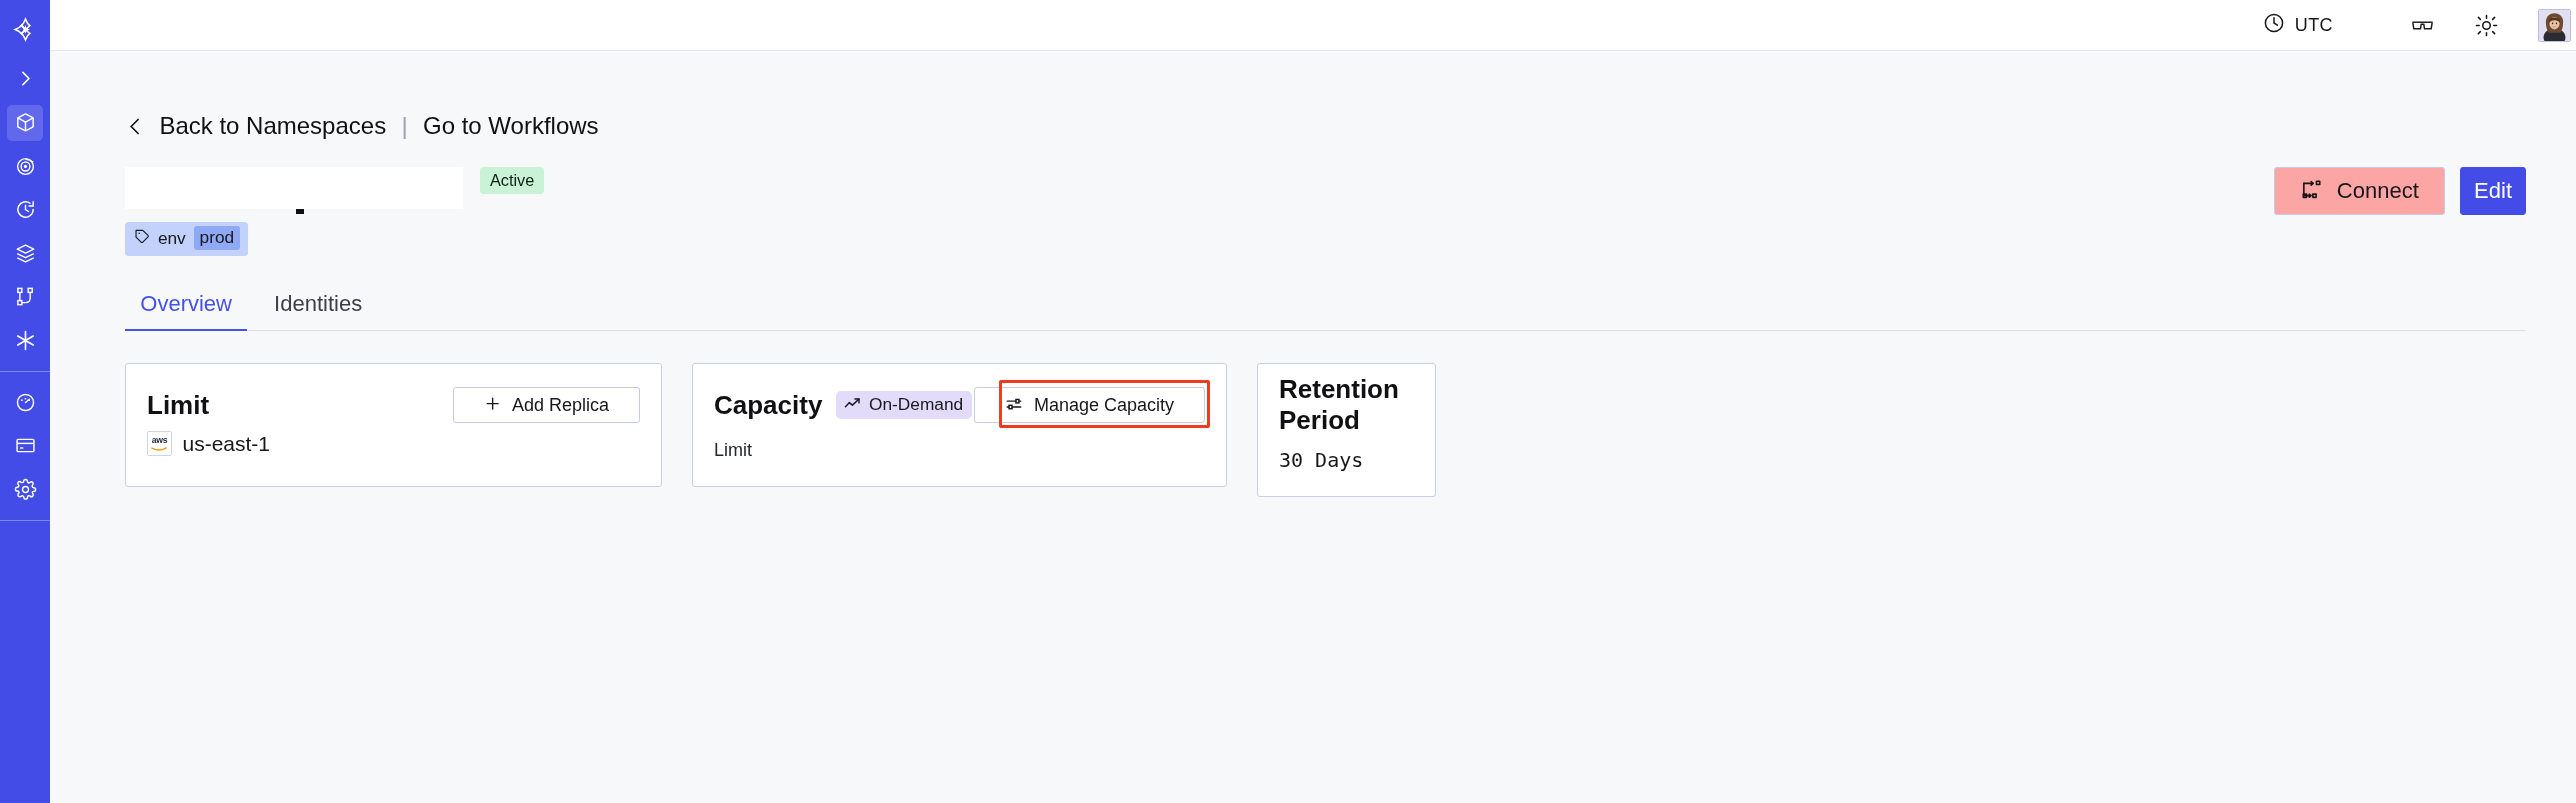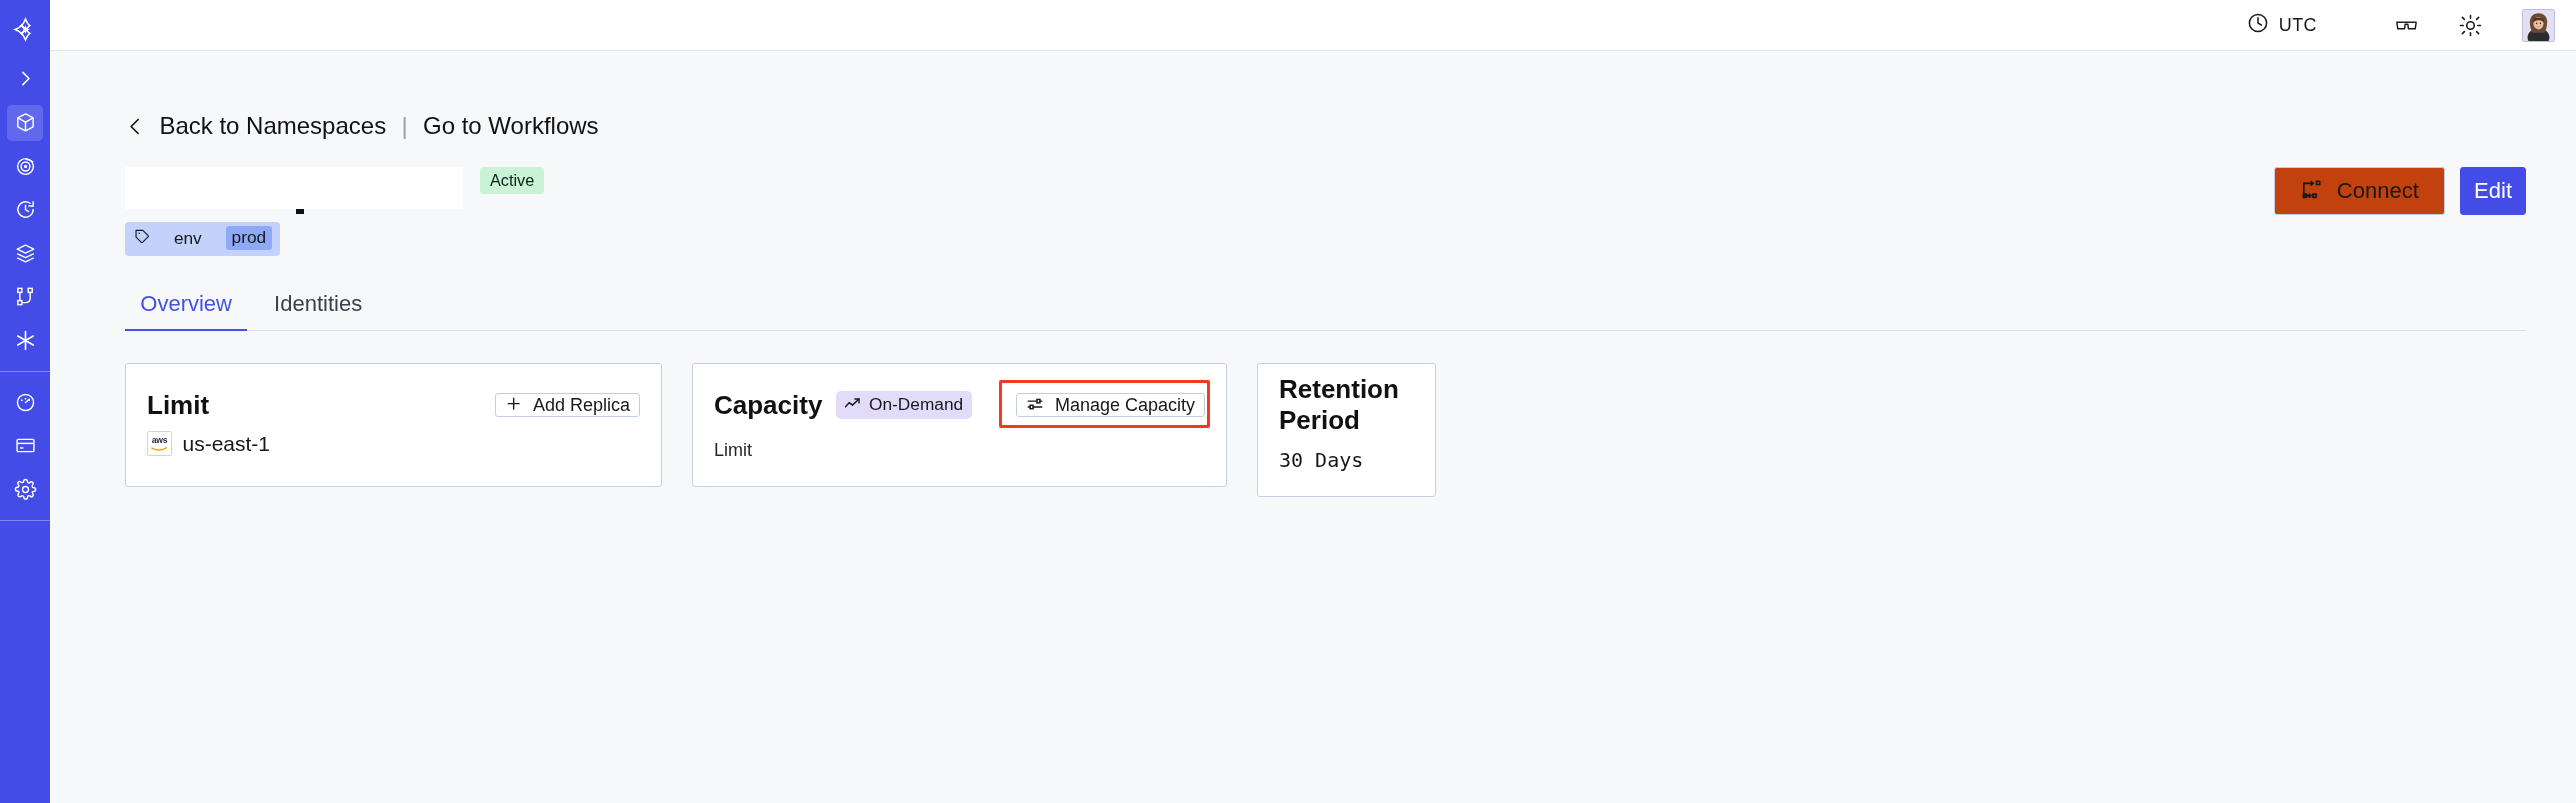--- a/index.html
+++ b/index.html
@@ -34,21 +34,21 @@
   }
 
   
   .main { flex: 1; height: 804px; display: flex; flex-direction: column; min-width: 0; }
 
   .topbar {
     height: 51px; flex: 0 0 51px;
     background: #ffffff;
     border-bottom: 1px solid #e4e7ee;
     display: flex; align-items: center; justify-content: flex-end;
-    padding-right: 21px;
+    padding-right: 5px;
   }
   .tz {
     display: flex; align-items: center; gap: 8.6px;
     font-size: 18px; color: #18181b; letter-spacing: 0.4px;
     margin-right: 42px;
   }
   .topbar-btn {
     width: 33px; height: 33px;
     display: flex; align-items: center; justify-content: center;
     color: #18181b; margin-left: 31px;
@@ -93,32 +93,32 @@
   }
   .title-actions {
     margin-left: auto; display: flex; align-items: center; gap: 15.3px;
   }
   .btn {
     display: inline-flex; align-items: center; justify-content: center;
     gap: 13.4px; border-radius: 2.9px; line-height: 1;
     font-family: "Liberation Sans", sans-serif;
   }
   .btn-outline {
-    background: #c2410c; border: 1px solid #c4cce4; color: #18181b;
+    background: #fca5a5; border: 1px solid #c4cce4; color: #18181b;
     font-size: 22px; padding: 0 25px; height: 48px;
   }
   .btn-primary {
     background: #444ce7; border: 1px solid #444ce7; color: #fff;
     font-size: 22px; padding: 0 13px; height: 48px;
   }
 
   
   .tag-row { margin-top: 12.5px; display: flex; }
   .tag-chip {
-    display: inline-flex; align-items: center; gap: 24px;
+    display: inline-flex; align-items: center; gap: 8px;
     background: #c3d2fa; border-radius: 3.8px;
     padding: 4.8px 7.7px 5.8px 8.6px; font-size: 17.3px; color: #16181d;
     line-height: 1;
   }
   .tag-val {
     background: #8fa9f4; border-radius: 2.9px; padding: 2.9px 5.8px 3.8px;
   }
 
   
   .tabs {
@@ -155,21 +155,21 @@
   .chip-ondemand {
     display: inline-flex; align-items: center; gap: 6.7px;
     background: #e2dcfa; color: #16181d;
     font-size: 17.3px; border-radius: 5px; padding: 4.8px 8.6px 5.8px;
     margin-left: 13.4px; line-height: 1;
   }
   .card-head .spacer { flex: 1; }
   .btn-sm {
     display: inline-flex; align-items: center; gap: 10.5px;
     background: #fff; border: 1px solid #c4cce4; border-radius: 2.9px;
-    font-size: 18px; color: #18181b; height: 24px; padding: 0 9px;
+    font-size: 18px; color: #18181b; height: 36px; padding: 0 30px;
     line-height: 1; white-space: nowrap;
   }
   .card-label { font-size: 18px; color: #25272e; margin-top: 17.3px; }
   .card-value-row { display: flex; align-items: center; gap: 10.5px; margin-top: 8.6px; }
   .aws-badge {
     width: 25px; height: 25px; border: 1px solid #cfd4de; background: #fff;
     display: flex; flex-direction: column; align-items: center; justify-content: center;
     border-radius: 1.9px; flex: 0 0 25px;
   }
   .aws-badge .aws-txt {

